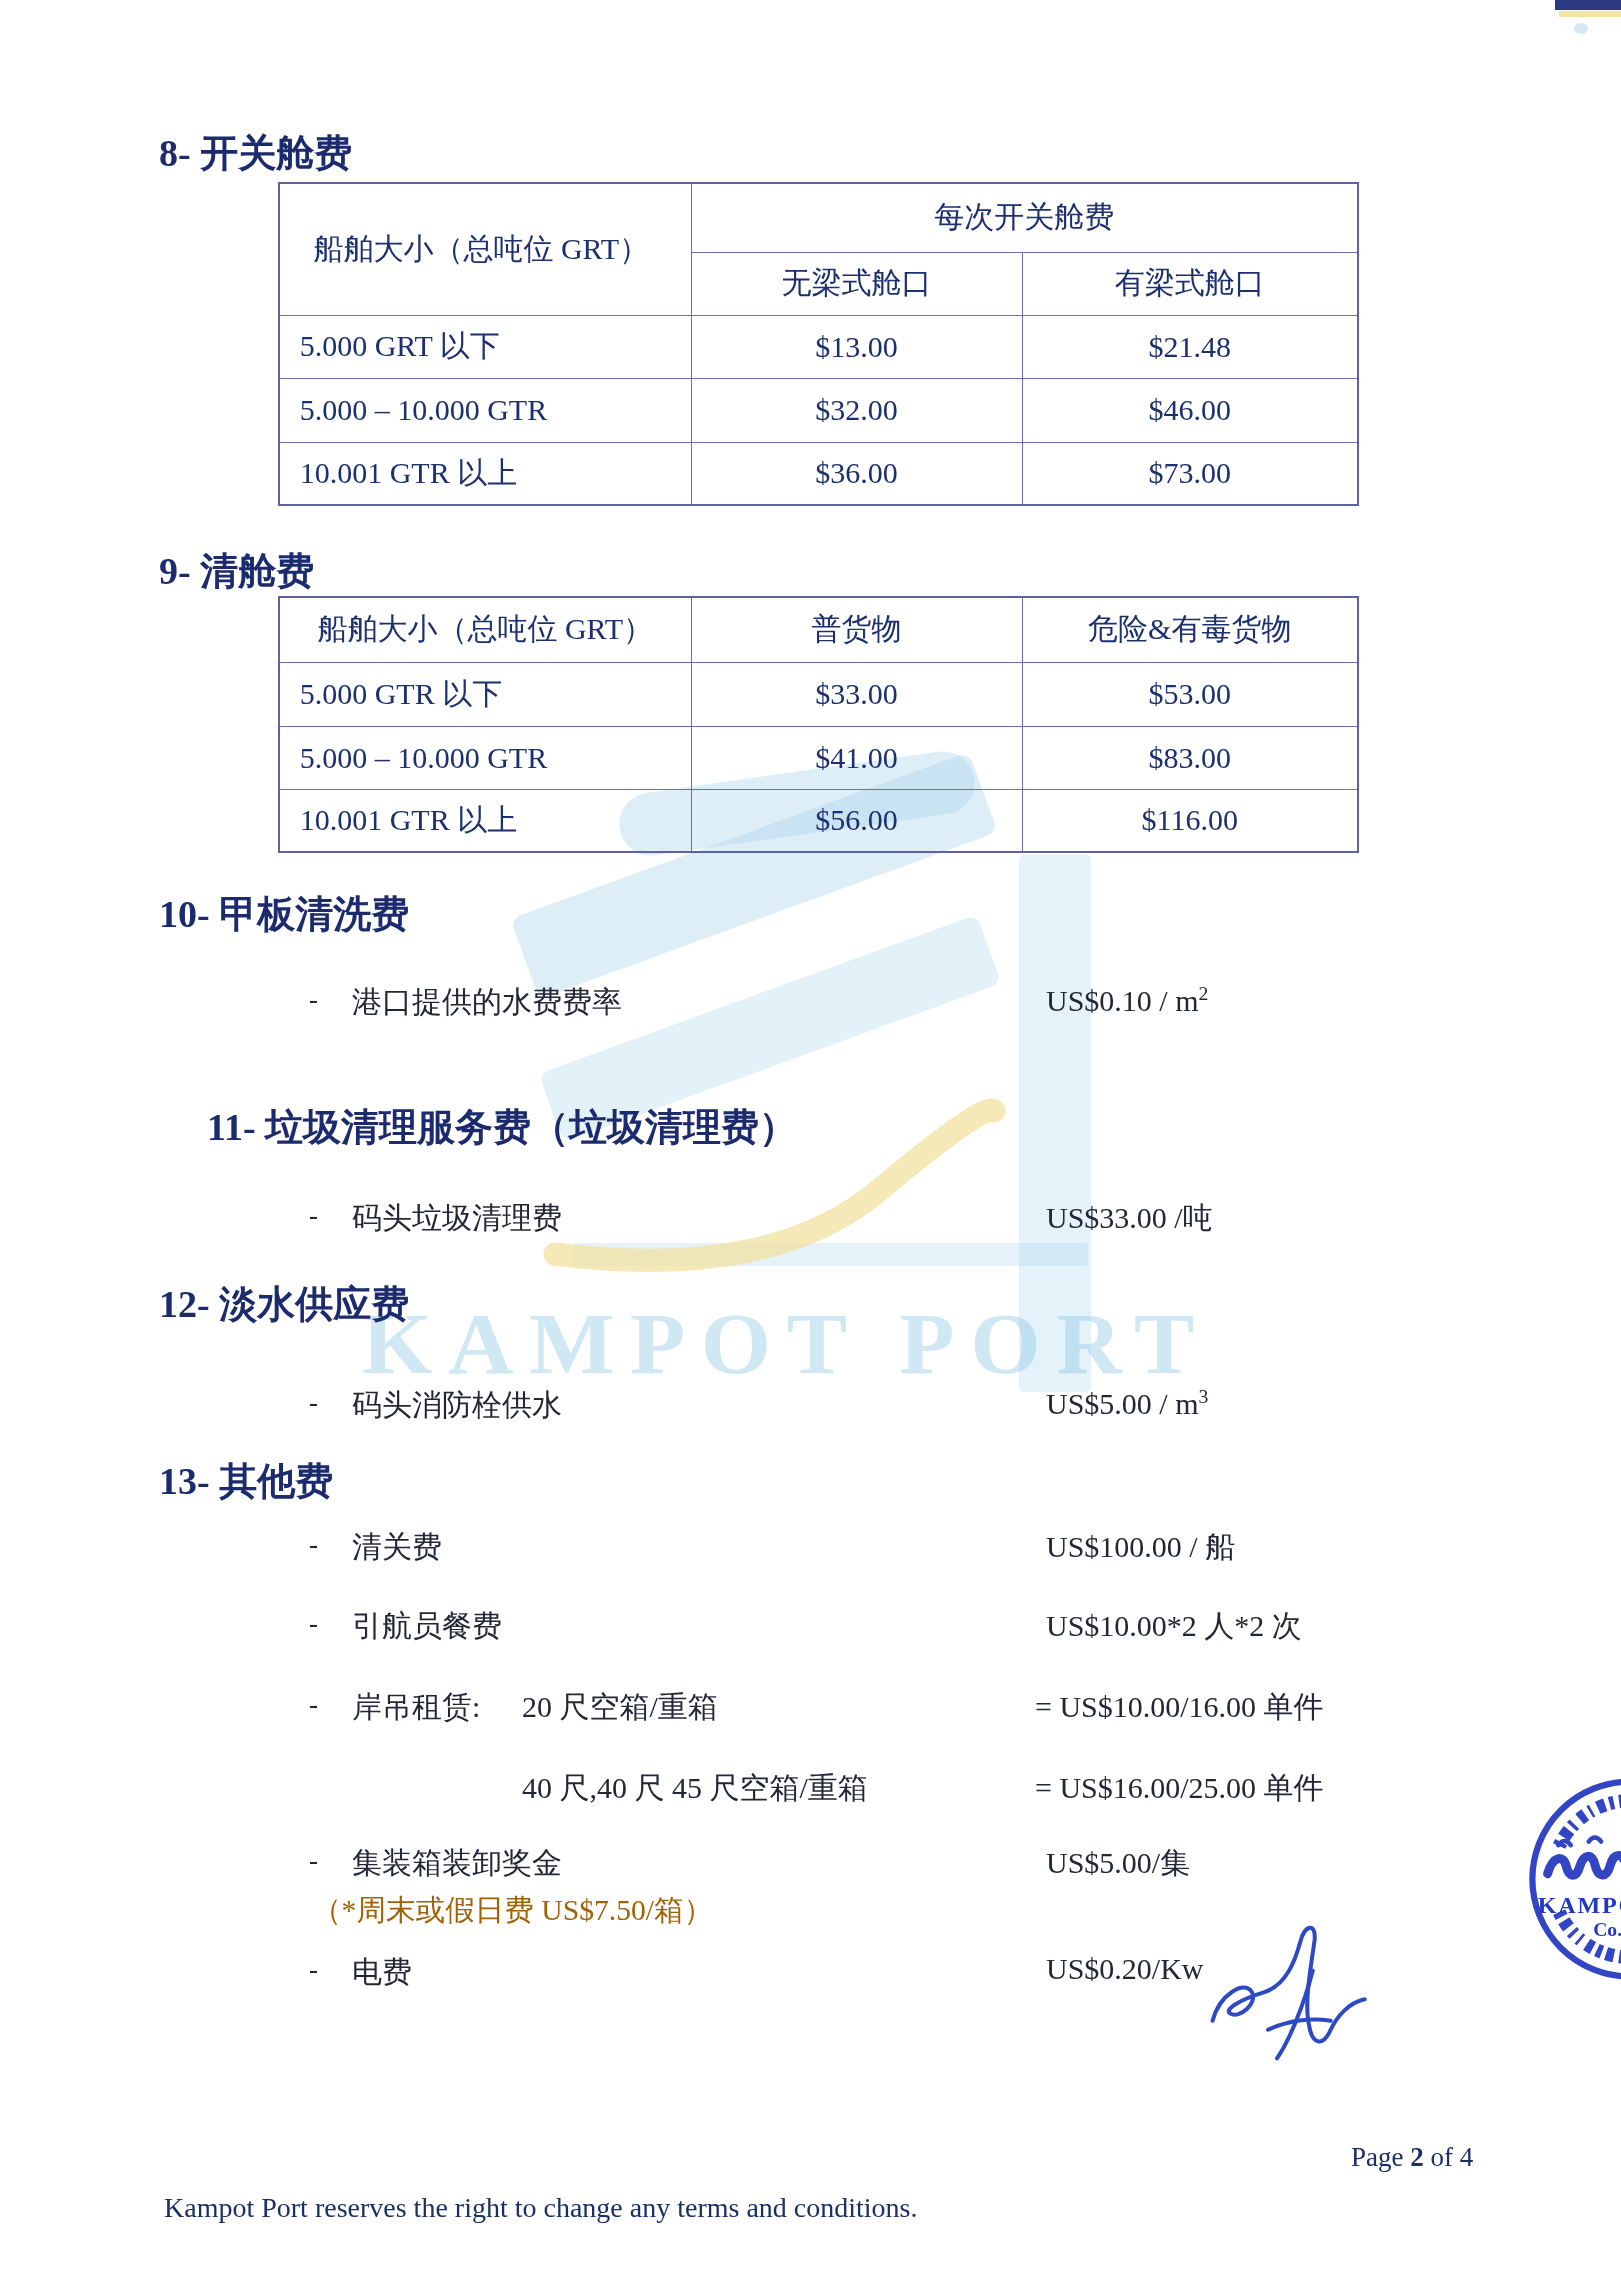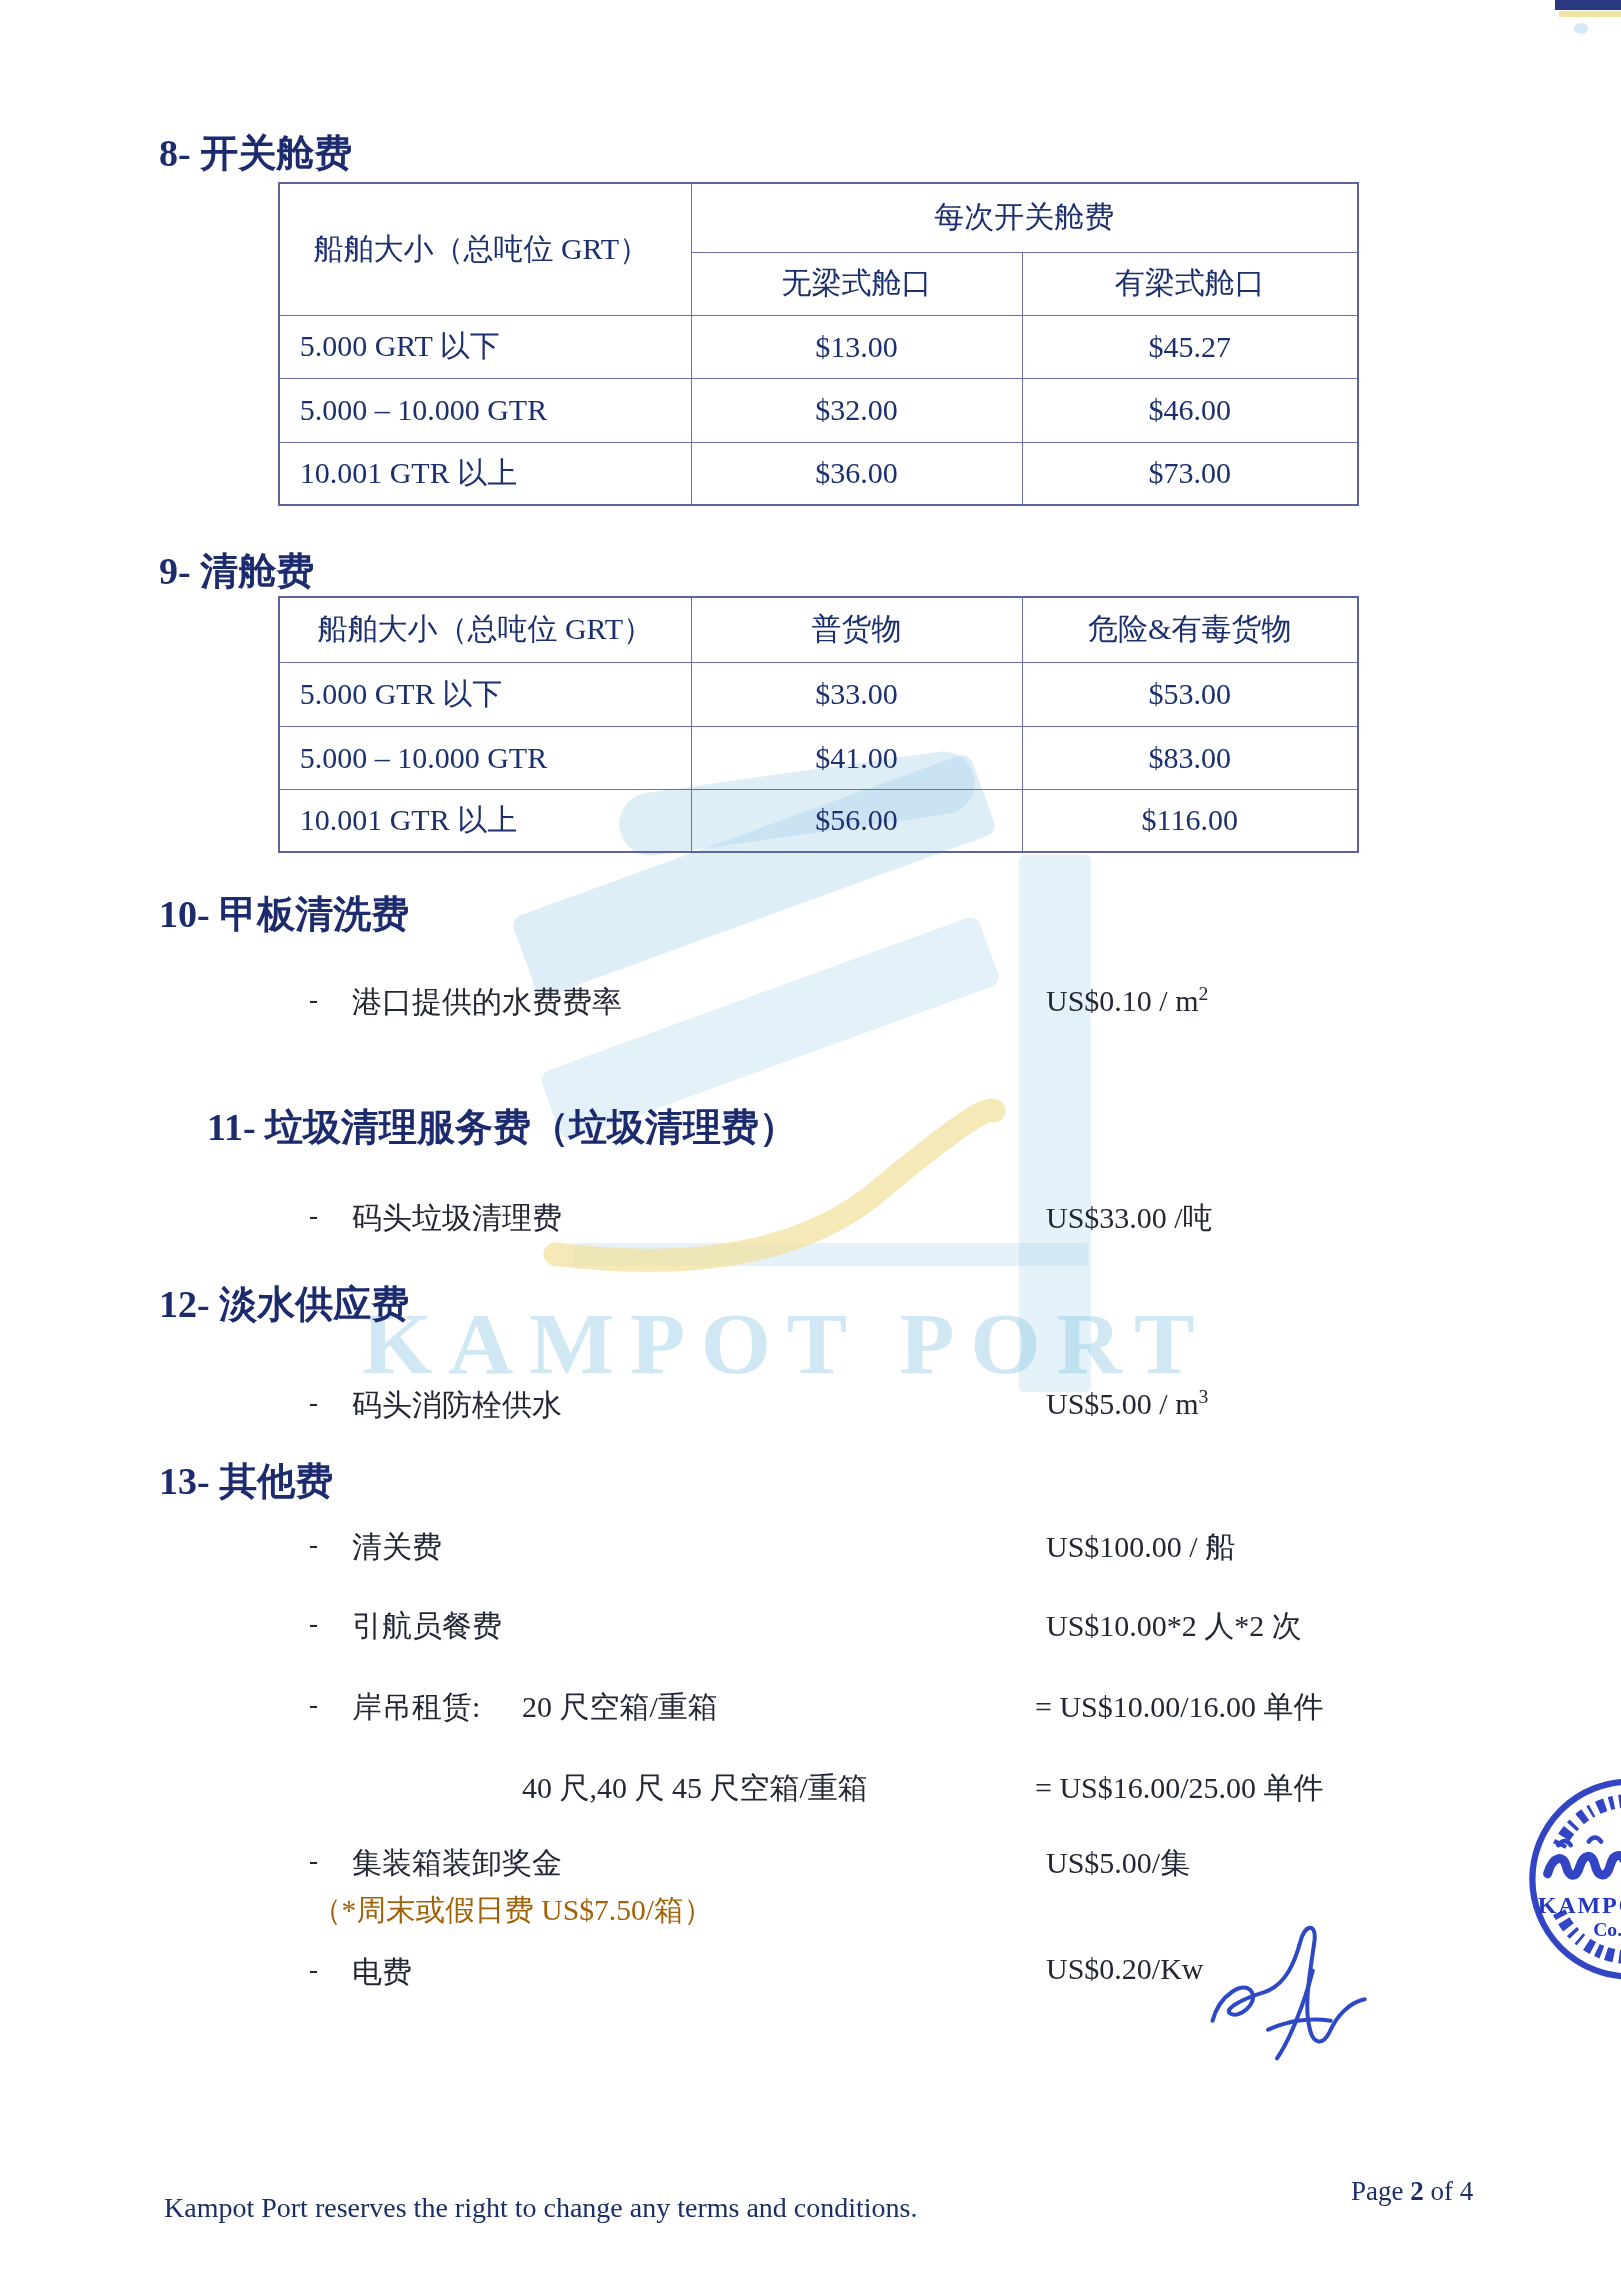--- a/index.html
+++ b/index.html
@@ -29,21 +29,21 @@
   .fee-note{position:absolute;left:312px;font-size:29.6px;color:#a16207;white-space:nowrap;}
   
   table.fee-table{
     position:absolute;border-collapse:collapse;table-layout:fixed;
     border:2.7px solid #5c62a2;font-size:30px;color:#1c2f6e;background:transparent;
   }
   table.fee-table td{border:1.8px solid #6a6fb0;text-align:center;vertical-align:middle;padding:8px;}
   table.fee-table td.rowlabel{text-align:left;padding-left:19.7px;}
   
   .footer-disclaimer{position:absolute;left:164px;top:2192px;font-size:28px;color:#1b2f66;white-space:nowrap;}
-  .footer-page{position:absolute;left:1351px;top:2142px;font-size:27px;color:#1b2f66;white-space:nowrap;margin-top:34px;}
+  .footer-page{position:absolute;left:1351px;top:2142px;font-size:27px;color:#1b2f66;white-space:nowrap;}
   .footer-page .pgnum{font-weight:bold;}
   
   .corner-frag{position:absolute;}
   
   .stamp{position:absolute;left:1524px;top:1779px;width:233px;height:210px;}
   .signature{position:absolute;left:1200px;top:1915px;width:179px;height:157px;}
 </style>
 </head>
 <body>
 
@@ -80,21 +80,21 @@
       <td class="rowlabel" style="text-align:center;padding-left:0;" rowspan="2">船舶大小（总吨位 GRT）</td>
       <td colspan="2">每次开关舱费</td>
     </tr>
     <tr style="height:63px">
       <td>无梁式舱口</td>
       <td>有梁式舱口</td>
     </tr>
     <tr style="height:63px">
       <td class="rowlabel">5.000 GRT 以下</td>
       <td>$13.00</td>
-      <td>$45.27</td>
+      <td>$21.48</td>
     </tr>
     <tr style="height:64px">
       <td class="rowlabel">5.000 – 10.000 GTR</td>
       <td>$32.00</td>
       <td>$46.00</td>
     </tr>
     <tr style="height:63px">
       <td class="rowlabel">10.001 GTR 以上</td>
       <td>$36.00</td>
       <td>$73.00</td>

